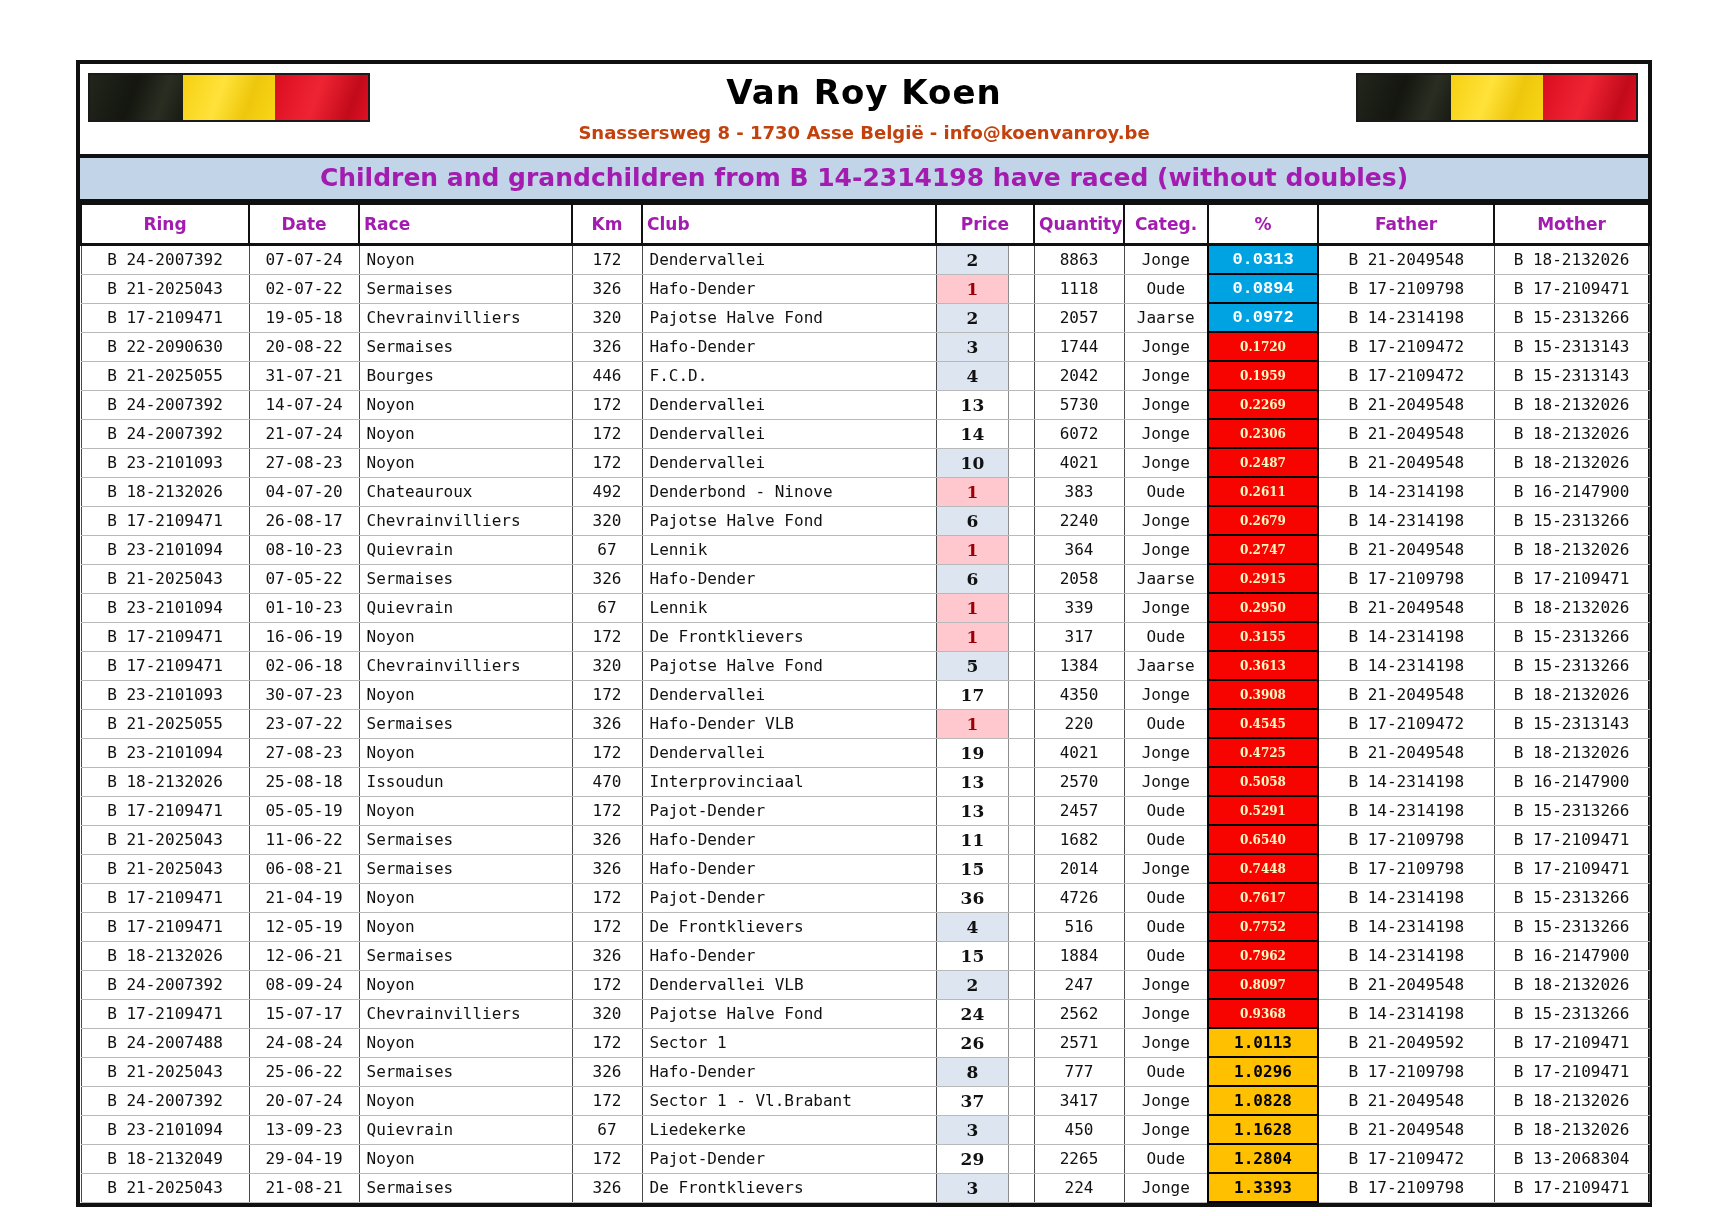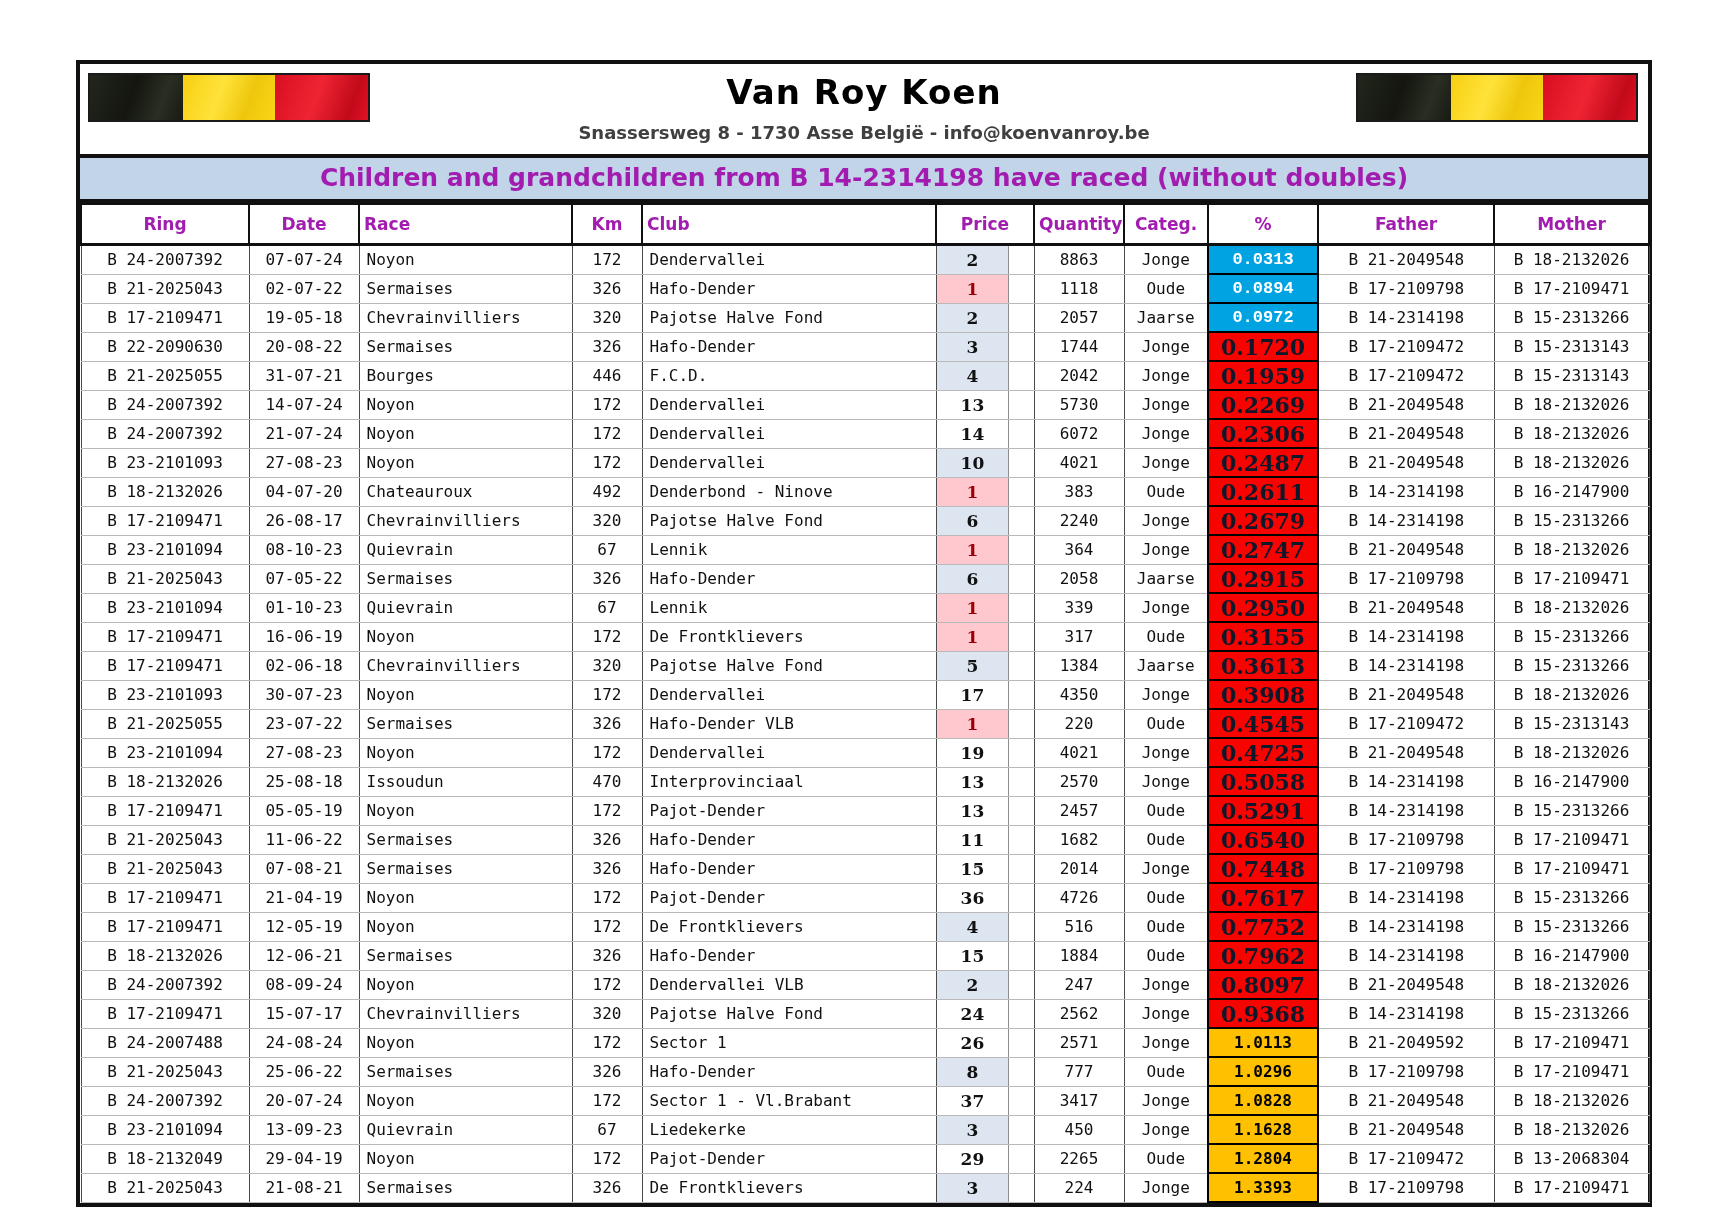--- a/index.html
+++ b/index.html
@@ -14,21 +14,21 @@
   .flag.right{right:10px;}
   .flag .stripe{flex:1;height:100%;}
   .flag .s-black{background:linear-gradient(110deg,#22261c 0%,#14160f 45%,#2a2e22 75%,#171a12 100%);}
   .flag .s-yellow{background:linear-gradient(110deg,#f6d011 0%,#ffe23a 40%,#eec70c 70%,#f8d616 100%);}
   .flag .s-red{background:linear-gradient(110deg,#d90d20 0%,#ef2433 45%,#c20a1b 80%,#e01124 100%);}
   .title{position:absolute;left:0;right:0;top:8px;text-align:center;
          font-family:"DejaVu Sans","Liberation Sans",sans-serif;
          font-weight:bold;font-size:34px;letter-spacing:1px;color:#000;}
   .subtitle{position:absolute;left:0;right:0;top:58px;text-align:center;
             font-family:"DejaVu Sans","Liberation Sans",sans-serif;
-            font-weight:bold;font-size:18px;color:#404040;}
+            font-weight:bold;font-size:18px;color:#c2410c;}
 
   
   .banner{border-top:4px solid #101010;border-bottom:4px solid #101010;background:#c2d4e8;
           text-align:center;font-family:"DejaVu Sans","Liberation Sans",sans-serif;
           font-weight:bold;font-size:25px;color:#a21caf;padding:5px 0 7px 0;}
 
   
   table{border-collapse:collapse;table-layout:fixed;width:100%;}
   thead th{border:2px solid #101010;border-bottom:3px solid #101010;height:38px;
            font-family:"DejaVu Sans","Liberation Sans",sans-serif;font-weight:bold;
@@ -47,21 +47,21 @@
              border-right:1px solid #8d8d8d;
              font-family:"DejaVu Serif","Liberation Serif",serif;
              font-weight:bold;font-size:17px;color:#111;}
   .price-box.first{background:#ffc7ce;color:#9c0006;}
   .price-box.top10{background:#dce5f0;}
   .price-rest{flex:1;background:#fff;}
 
   
   td.pct{border:2px solid #000;font-weight:bold;}
   td.pct.blue{background:#00a3e2;color:#fff;font-family:Liberation Mono, monospace;font-size:17px;}
-  td.pct.red{background:#f80400;color:#0f172a;font-family:"DejaVu Serif","Liberation Serif",serif;font-size:22px;margin-top:36px;}
+  td.pct.red{background:#f80400;color:#fef9c3;font-family:"DejaVu Serif","Liberation Serif",serif;font-size:12px;margin-top:36px;}
   td.pct.amber{background:#ffc000;color:#000;font-family:"DejaVu Sans Mono","Liberation Mono",monospace;font-size:16px;}
 </style>
 </head>
 <body>
 
 <div class="page">
   <div class="doc">
 
     <div class="masthead">
       <div class="flag left">
@@ -504,21 +504,21 @@
     </td>
     <td>1682</td>
     <td>Oude</td>
     <td class="pct red">0.6540</td>
     <td>B 17-2109798</td>
     <td>B 17-2109471</td>
   </tr>
 
   <tr>
     <td>B 21-2025043</td>
-    <td>07-08-21</td>
+    <td>06-08-21</td>
     <td class="al">Sermaises</td>
     <td>326</td>
     <td class="al">Hafo-Dender</td>
     <td class="price">
       <div class="price-wrap">
         <div class="price-box">15</div>
         <div class="price-rest"></div>
       </div>
     </td>
     <td>2014</td>

